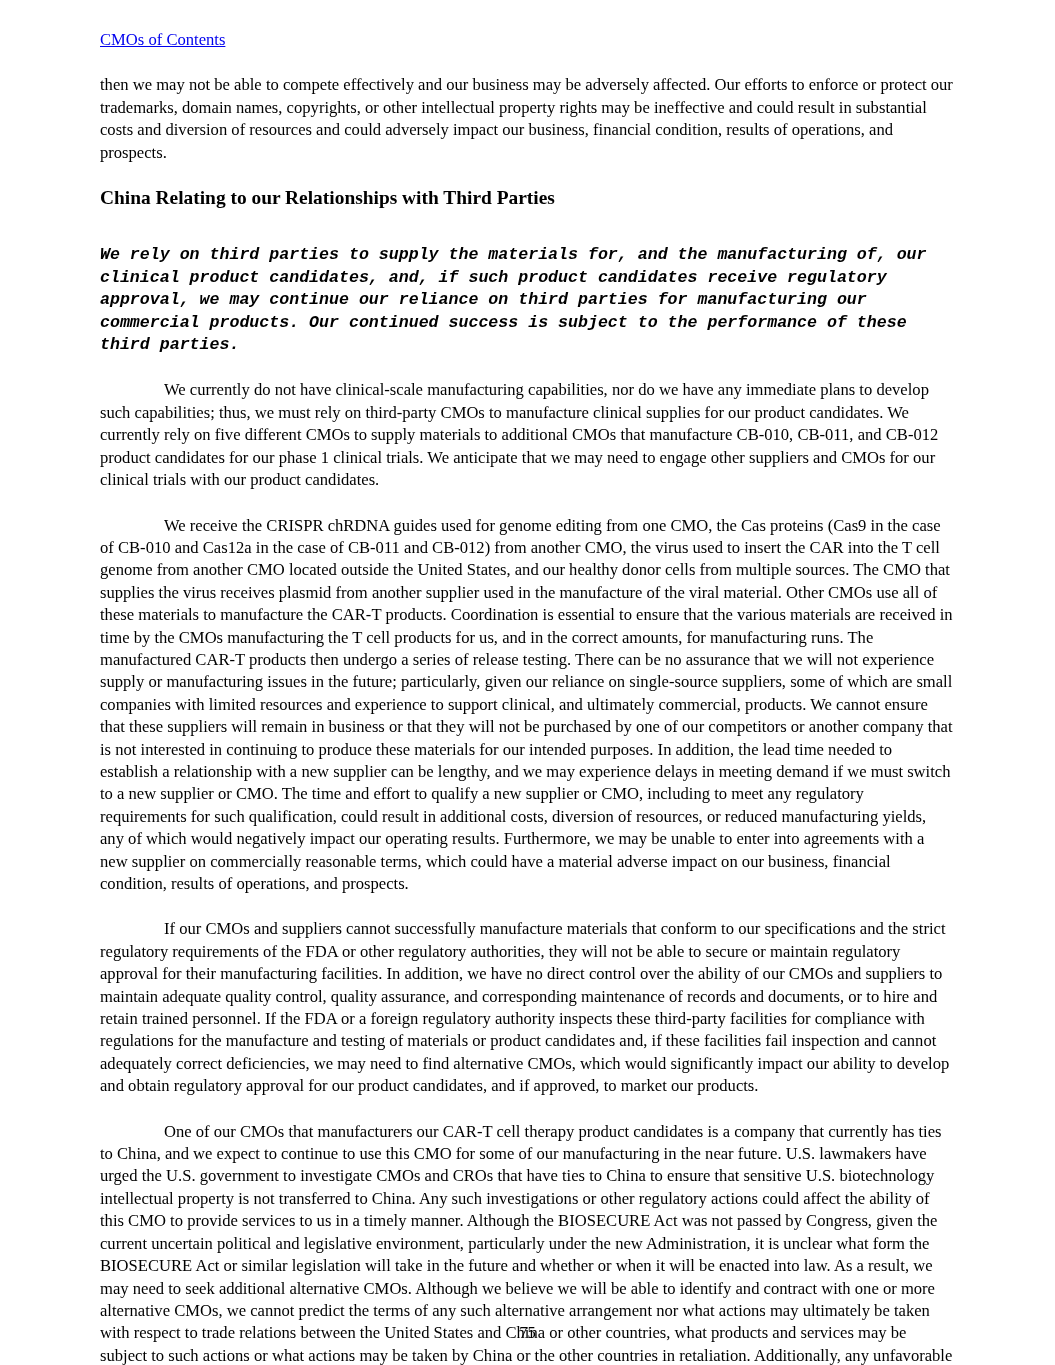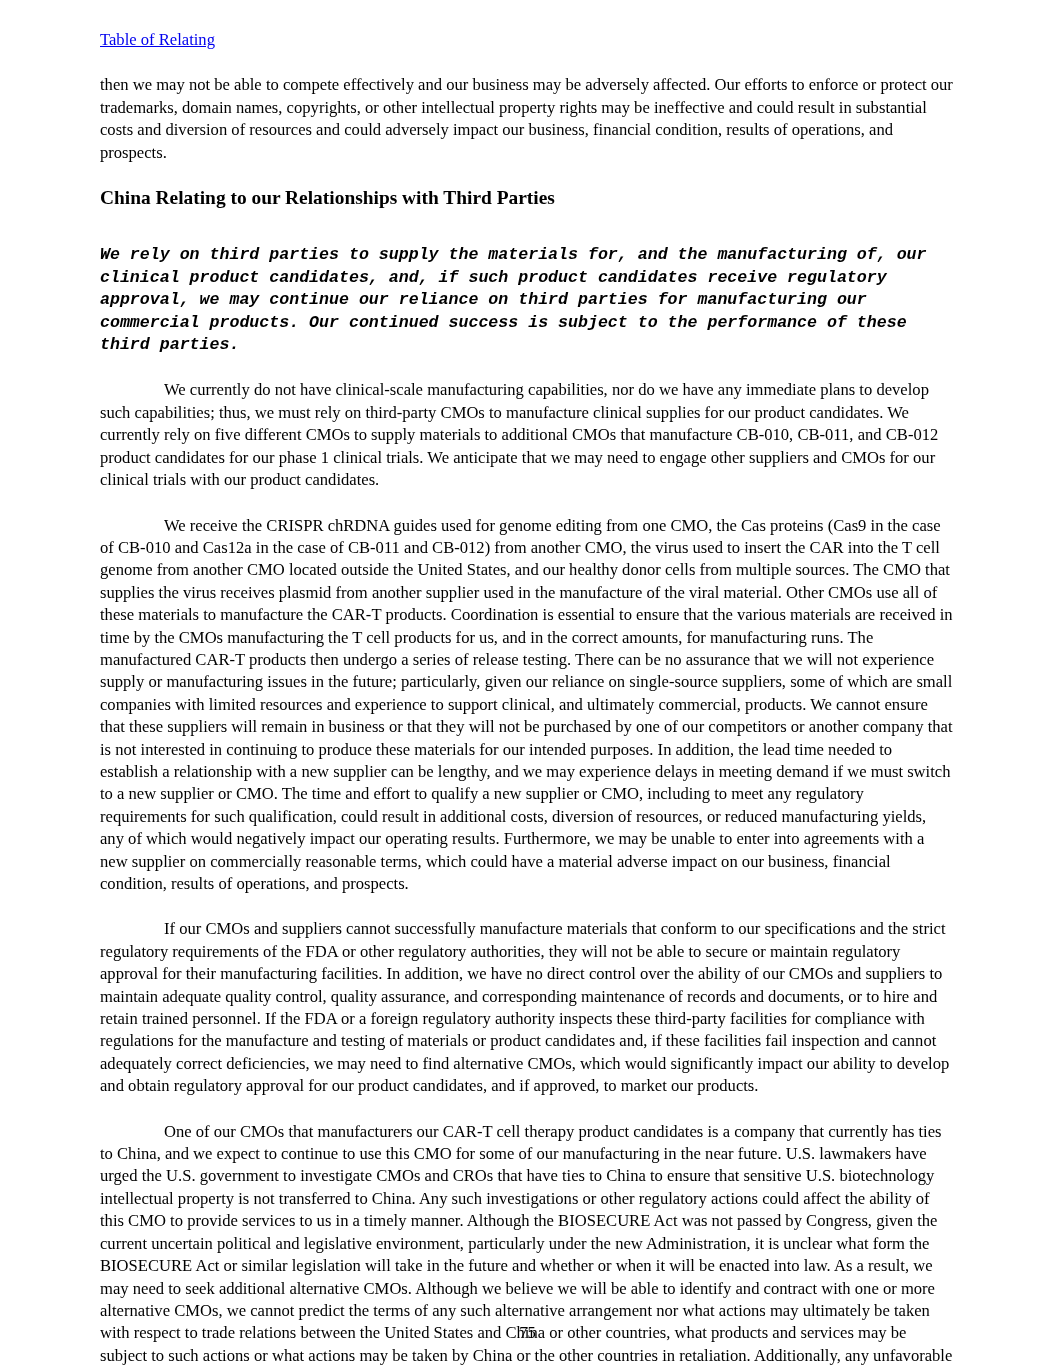--- a/index.html
+++ b/index.html
@@ -43,21 +43,21 @@
     left: 0;
     width: 100%;
     text-align: center;
   }
 </style>
 </head>
 <body>
 
 <div class="page">
 
-  <a class="toc-link" href="#">Table of Relating</a>
+  <a class="toc-link" href="#">CMOs of Contents</a>
 
   <p class="para">then we may not be able to compete effectively and our business may be adversely affected. Our efforts to enforce or protect our trademarks, domain names, copyrights, or other intellectual property rights may be ineffective and could result in substantial costs and diversion of resources and could adversely impact our business, financial condition, results of operations, and prospects.</p>
 
   <h3 class="heading">China Relating to our Relationships with Third Parties</h3>
 
   <p class="lead-in">We rely on third parties to supply the materials for, and the manufacturing of, our clinical product candidates, and, if such product candidates receive regulatory approval, we may continue our reliance on third parties for manufacturing our commercial products. Our continued success is subject to the performance of these third parties.</p>
 
   <p class="para indent">We currently do not have clinical-scale manufacturing capabilities, nor do we have any immediate plans to develop such capabilities; thus, we must rely on third-party CMOs to manufacture clinical supplies for our product candidates. We currently rely on five different CMOs to supply materials to additional CMOs that manufacture CB-010, CB-011, and CB-012 product candidates for our phase 1 clinical trials. We anticipate that we may need to engage other suppliers and CMOs for our clinical trials with our product candidates.</p>
 
   <p class="para indent">We receive the CRISPR chRDNA guides used for genome editing from one CMO, the Cas proteins (Cas9 in the case of CB-010 and Cas12a in the case of CB-011 and CB-012) from another CMO, the virus used to insert the CAR into the T cell genome from another CMO located outside the United States, and our healthy donor cells from multiple sources. The CMO that supplies the virus receives plasmid from another supplier used in the manufacture of the viral material. Other CMOs use all of these materials to manufacture the CAR-T products. Coordination is essential to ensure that the various materials are received in time by the CMOs manufacturing the T cell products for us, and in the correct amounts, for manufacturing runs. The manufactured CAR-T products then undergo a series of release testing. There can be no assurance that we will not experience supply or manufacturing issues in the future; particularly, given our reliance on single-source suppliers, some of which are small companies with limited resources and experience to support clinical, and ultimately commercial, products. We cannot ensure that these suppliers will remain in business or that they will not be purchased by one of our competitors or another company that is not interested in continuing to produce these materials for our intended purposes. In addition, the lead time needed to establish a relationship with a new supplier can be lengthy, and we may experience delays in meeting demand if we must switch to a new supplier or CMO. The time and effort to qualify a new supplier or CMO, including to meet any regulatory requirements for such qualification, could result in additional costs, diversion of resources, or reduced manufacturing yields, any of which would negatively impact our operating results. Furthermore, we may be unable to enter into agreements with a new supplier on commercially reasonable terms, which could have a material adverse impact on our business, financial condition, results of operations, and prospects.</p>

